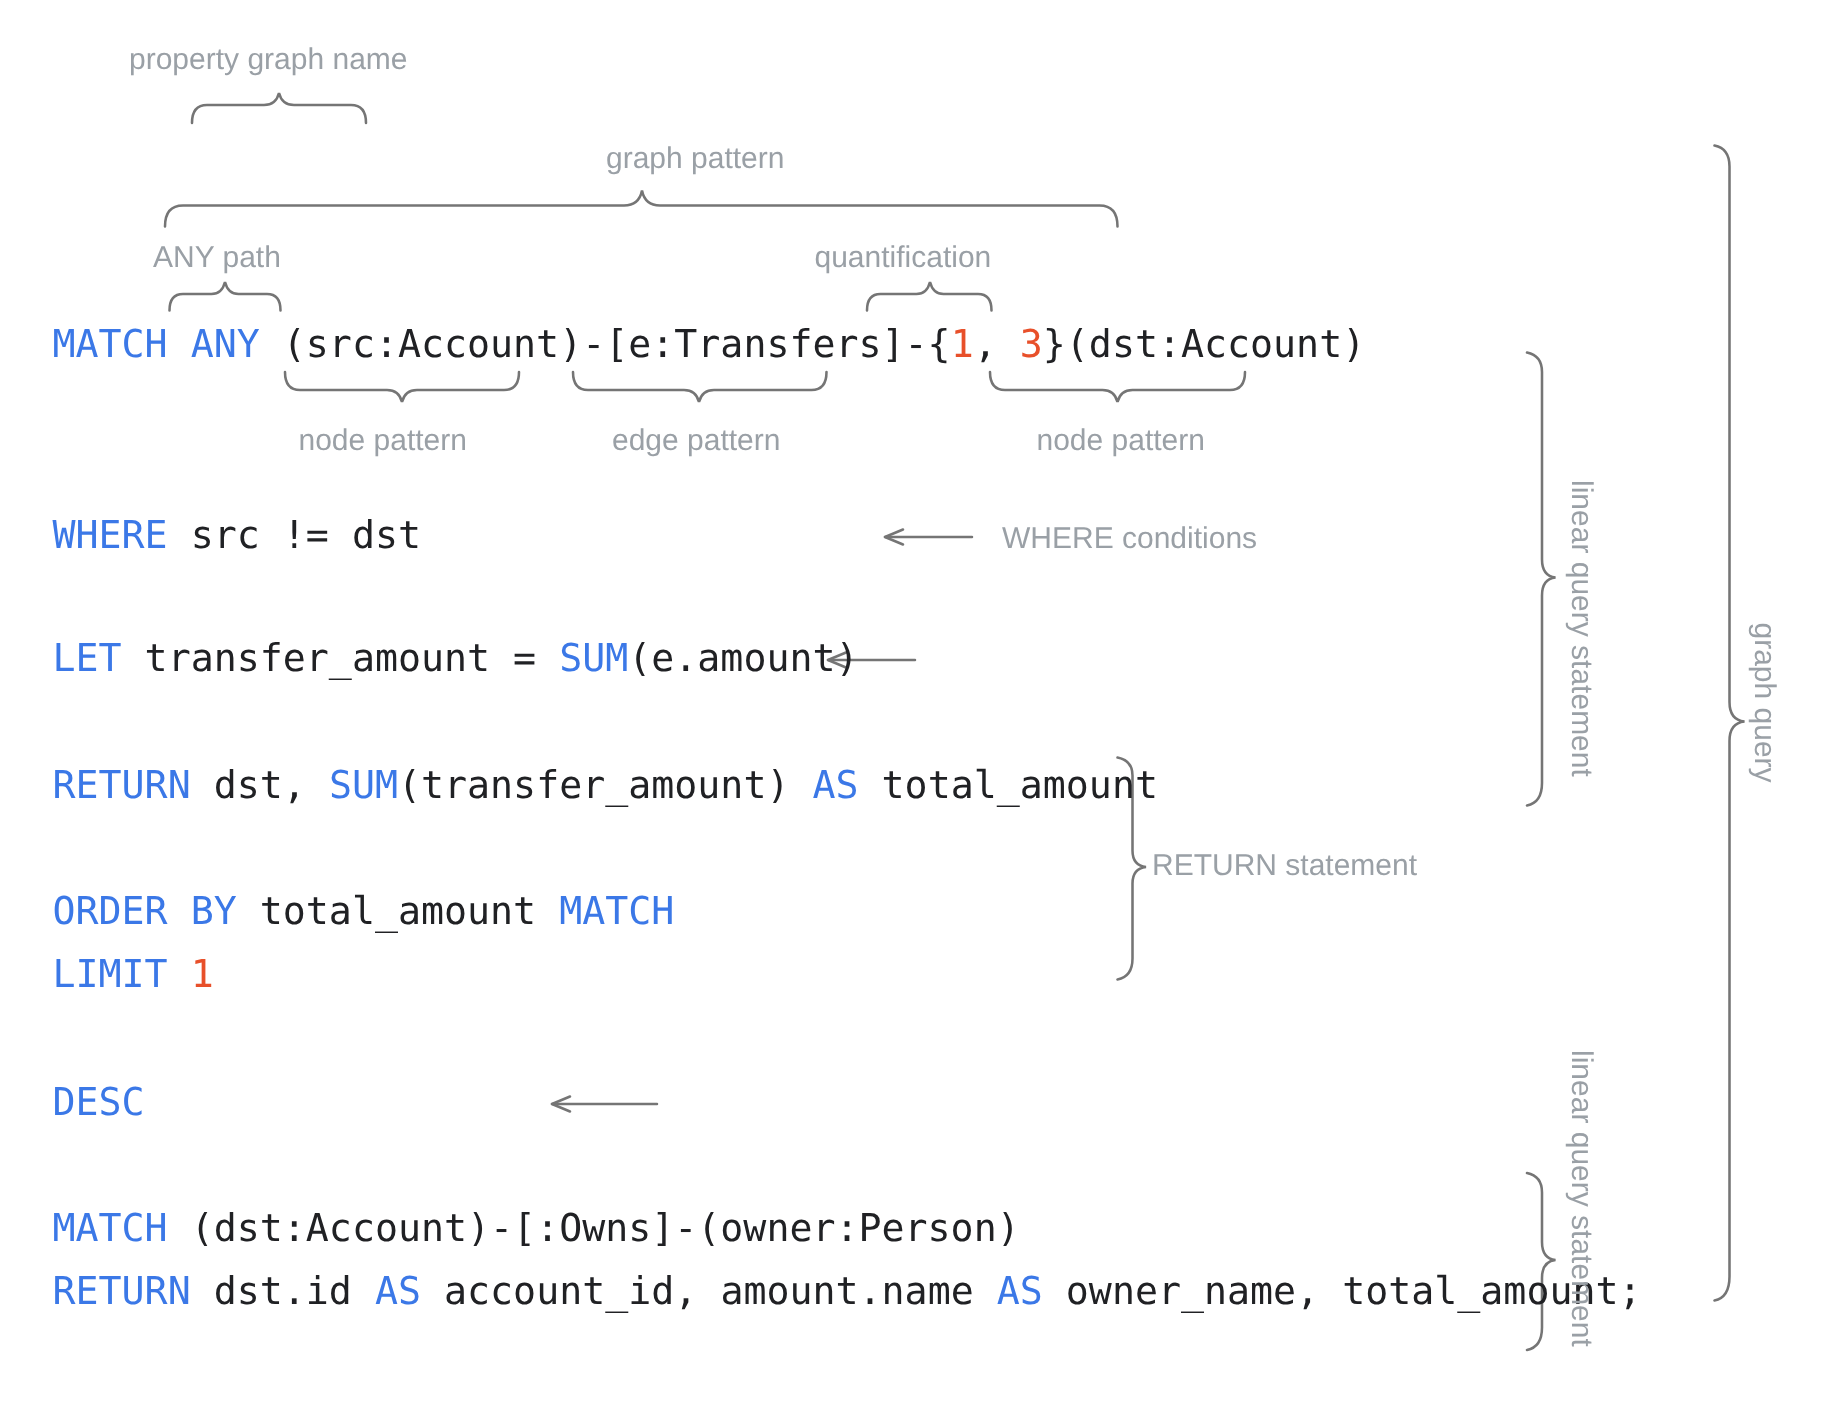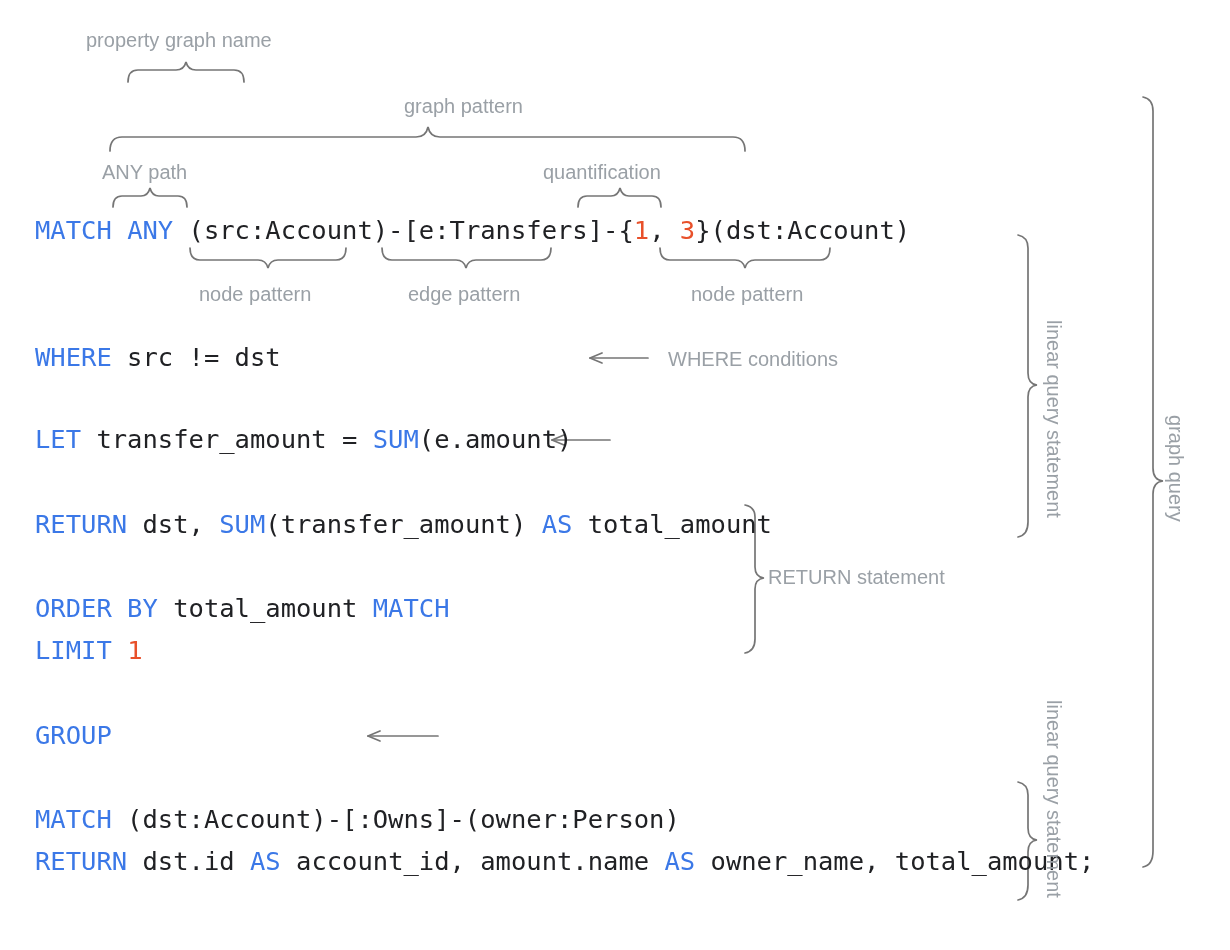--- a/index.html
+++ b/index.html
@@ -109,21 +109,21 @@
 
   <div class="code-line" style="top:424px"><span class="kw">LET</span><span class="pl"> transfer_amount = </span><span class="kw">SUM</span><span class="pl">(e.amount)</span></div>
 
   <div class="code-line" style="top:509px"><span class="kw">RETURN</span><span class="pl"> dst, </span><span class="kw">SUM</span><span class="pl">(transfer_amount) </span><span class="kw">AS</span><span class="pl"> total_amount</span></div>
 
 
   <div class="code-line" style="top:593px"><span class="kw">ORDER BY</span><span class="pl"> total_amount </span><span class="kw">MATCH</span></div>
 
   <div class="code-line" style="top:635px"><span class="kw">LIMIT</span><span class="pl"> </span><span class="num">1</span></div>
 
-  <div class="code-line" style="top:720px"><span class="kw">GROUP</span></div>
+  <div class="code-line" style="top:720px"><span class="kw">DESC</span></div>
 
   <div class="code-line" style="top:804px"><span class="kw">MATCH</span><span class="pl"> (dst:Account)-[:Owns]-(owner:Person)</span></div>
 
   <div class="code-line" style="top:846px"><span class="kw">RETURN</span><span class="pl"> dst.id </span><span class="kw">AS</span><span class="pl"> account_id, amount.name </span><span class="kw">AS</span><span class="pl"> owner_name, total_amount;</span></div>
 
   <div class="anno" style="left:86px;  top:28px">property graph name</div>
   <div class="anno" style="left:404px; top:94px">graph pattern</div>
   <div class="anno" style="left:102px; top:160px">ANY path</div>
   <div class="anno" style="left:543px; top:160px">quantification</div>
   <div class="anno" style="left:199px; top:282px">node pattern</div>

